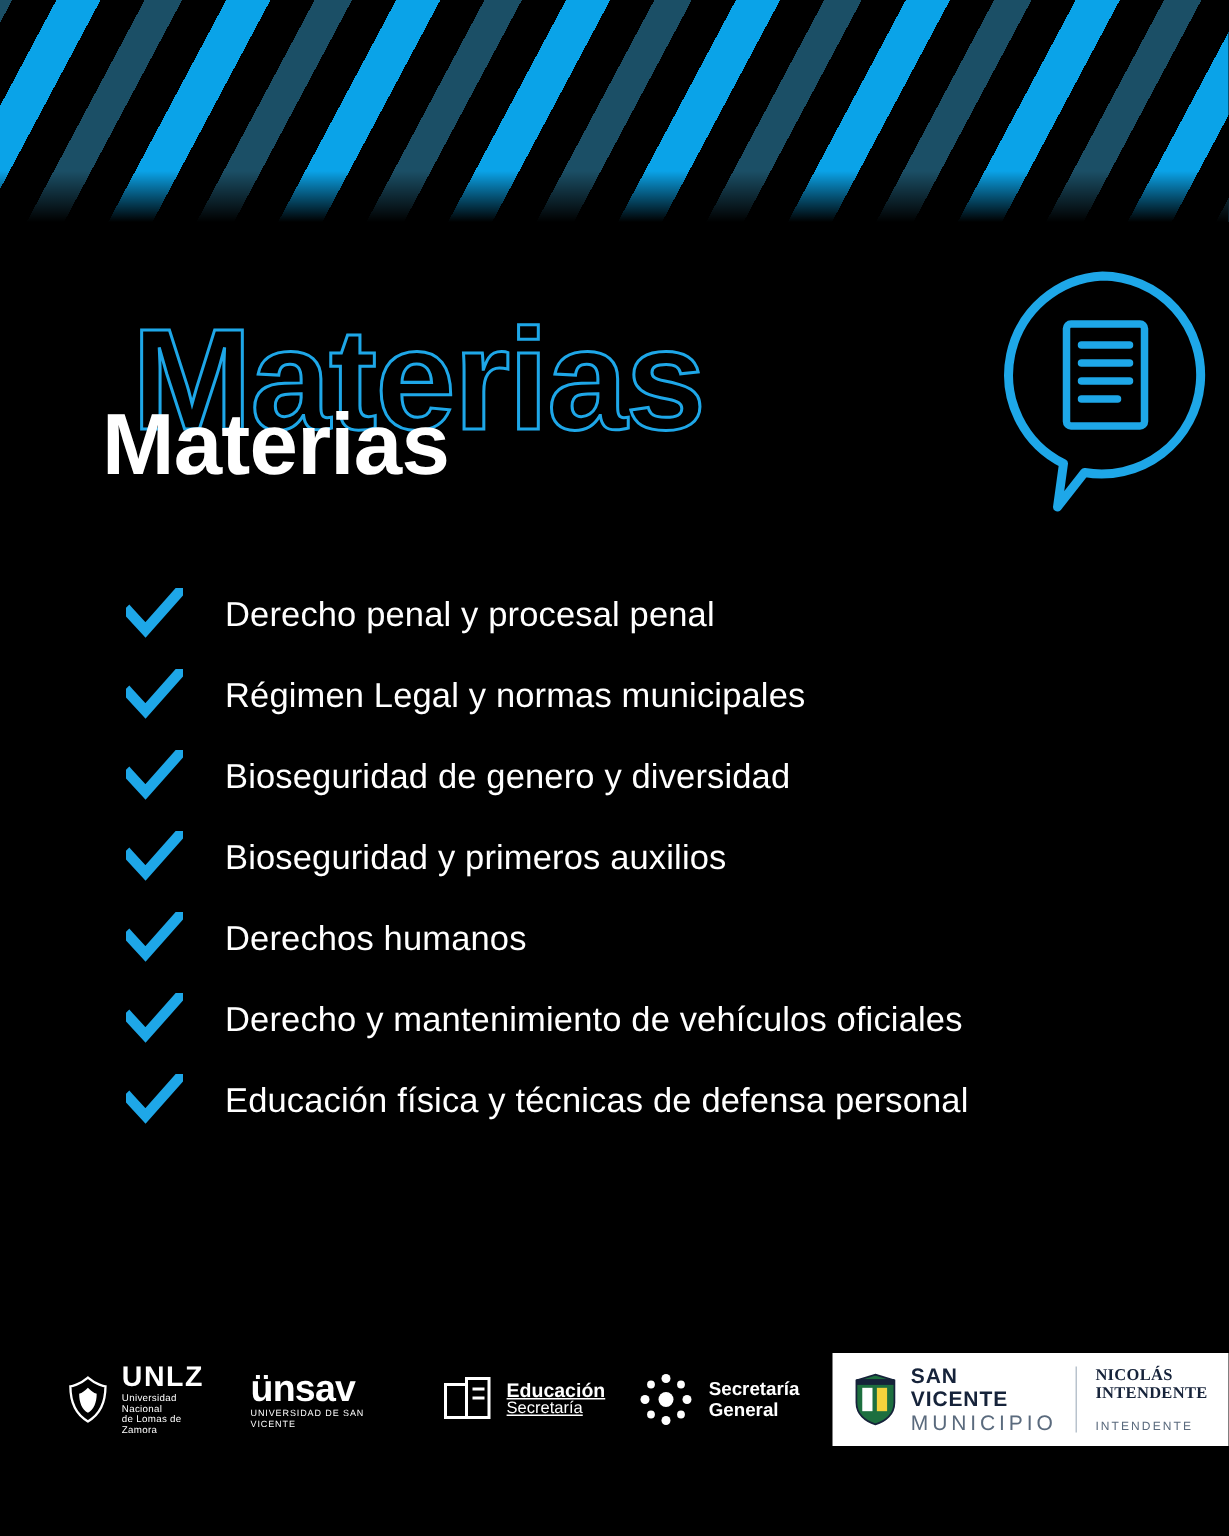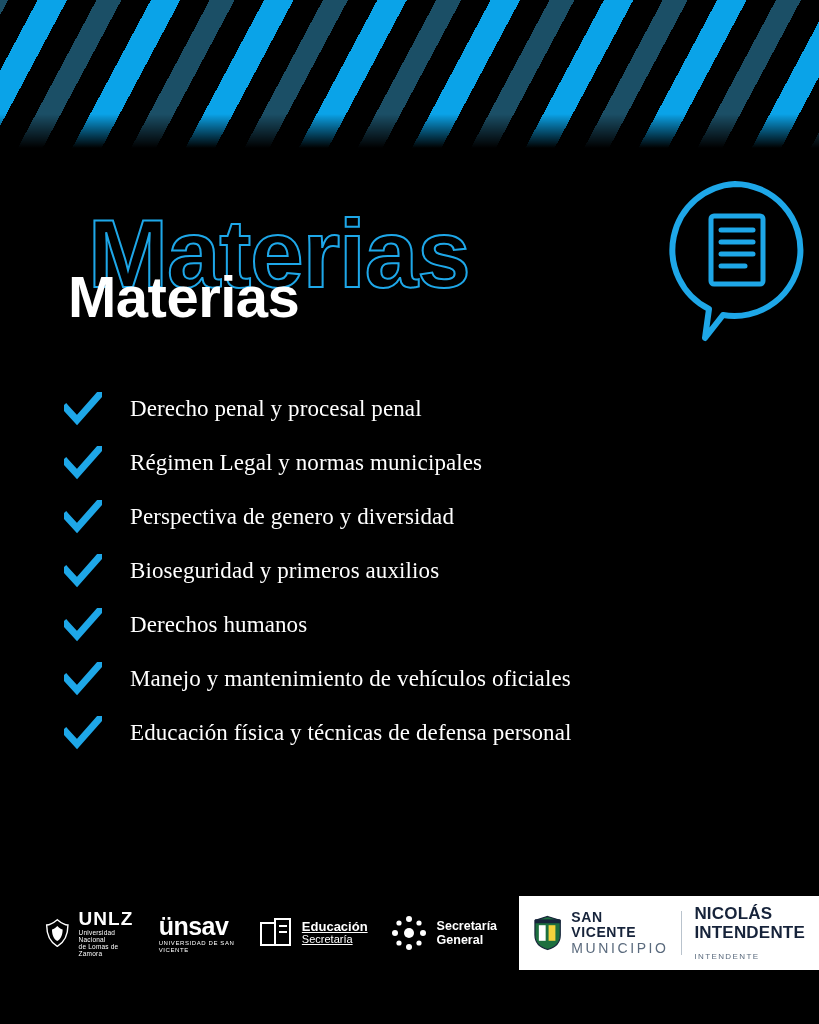--- a/index.html
+++ b/index.html
@@ -86,23 +86,22 @@
     top: 176px;
     right: 6px;
     width: 160px;
     height: 170px;
   }
 
   
   .subject-list {
     position: absolute;
     top: 382px;
-    left: 64px;
+    left: 84px;
     width: 700px;
-    font-family: Liberation Serif, serif;
   }
   .subject-row {
     display: flex;
     align-items: center;
     height: 54px;
   }
   .check-icon {
     width: 38px;
     height: 34px;
     flex: 0 0 38px;
@@ -171,21 +170,21 @@
     font-size: 12.5px;
     font-weight: bold;
     color: #fff;
     line-height: 1.15;
   }
   .muni-box {
     background: #ffffff;
     color: #0d2b45;
     display: flex;
     align-items: center;
-    height: 74px;
+    height: 62px;
     padding: 0 14px;
     box-sizing: border-box;
   }
   .muni-name {
     font-size: 14px;
     font-weight: bold;
     color: #16233a;
     letter-spacing: 0.6px;
   }
   .muni-sub {
@@ -193,25 +192,26 @@
     color: #5a6a7d;
     letter-spacing: 2.6px;
   }
   .muni-divider {
     width: 1px;
     height: 44px;
     background: #b9c3cd;
     margin: 0 12px;
   }
   .int-name {
-    font-size: 17px;
+    font-size: 11px;
     font-weight: bold;
     color: #16233a;
     line-height: 1.12;
     letter-spacing: 0.2px;
+    font-family: Liberation Serif, serif;
   }
   .int-sub {
     font-size: 8px;
     color: #5a6a7d;
     letter-spacing: 1.4px;
     margin-top: 11px;
   }
 </style>
 </head>
 <body>
@@ -250,42 +250,42 @@
     <svg class="check-icon" viewBox="0 0 38 34" fill="none" xmlns="http://www.w3.org/2000/svg">
       <path d="M2 16 L13 28 L36 2" stroke="#1ea7e8" stroke-width="7" stroke-linecap="square" stroke-linejoin="miter" fill="none"></path>
     </svg>
     <span class="subject-label">Régimen Legal y normas municipales</span>
   </div>
 
   <div class="subject-row">
     <svg class="check-icon" viewBox="0 0 38 34" fill="none" xmlns="http://www.w3.org/2000/svg">
       <path d="M2 16 L13 28 L36 2" stroke="#1ea7e8" stroke-width="7" stroke-linecap="square" stroke-linejoin="miter" fill="none"></path>
     </svg>
-    <span class="subject-label">Perspectiva de genero y diversidad</span>
+    <span class="subject-label">Bioseguridad de genero y diversidad</span>
   </div>
 
   <div class="subject-row">
     <svg class="check-icon" viewBox="0 0 38 34" fill="none" xmlns="http://www.w3.org/2000/svg">
       <path d="M2 16 L13 28 L36 2" stroke="#1ea7e8" stroke-width="7" stroke-linecap="square" stroke-linejoin="miter" fill="none"></path>
     </svg>
     <span class="subject-label">Bioseguridad y primeros auxilios</span>
   </div>
 
   <div class="subject-row">
     <svg class="check-icon" viewBox="0 0 38 34" fill="none" xmlns="http://www.w3.org/2000/svg">
       <path d="M2 16 L13 28 L36 2" stroke="#1ea7e8" stroke-width="7" stroke-linecap="square" stroke-linejoin="miter" fill="none"></path>
     </svg>
     <span class="subject-label">Derechos humanos</span>
   </div>
 
   <div class="subject-row">
     <svg class="check-icon" viewBox="0 0 38 34" fill="none" xmlns="http://www.w3.org/2000/svg">
       <path d="M2 16 L13 28 L36 2" stroke="#1ea7e8" stroke-width="7" stroke-linecap="square" stroke-linejoin="miter" fill="none"></path>
     </svg>
-    <span class="subject-label">Manejo y mantenimiento de vehículos oficiales</span>
+    <span class="subject-label">Derecho y mantenimiento de vehículos oficiales</span>
   </div>
 
   <div class="subject-row">
     <svg class="check-icon" viewBox="0 0 38 34" fill="none" xmlns="http://www.w3.org/2000/svg">
       <path d="M2 16 L13 28 L36 2" stroke="#1ea7e8" stroke-width="7" stroke-linecap="square" stroke-linejoin="miter" fill="none"></path>
     </svg>
     <span class="subject-label">Educación física y técnicas de defensa personal</span>
   </div>
 
 

